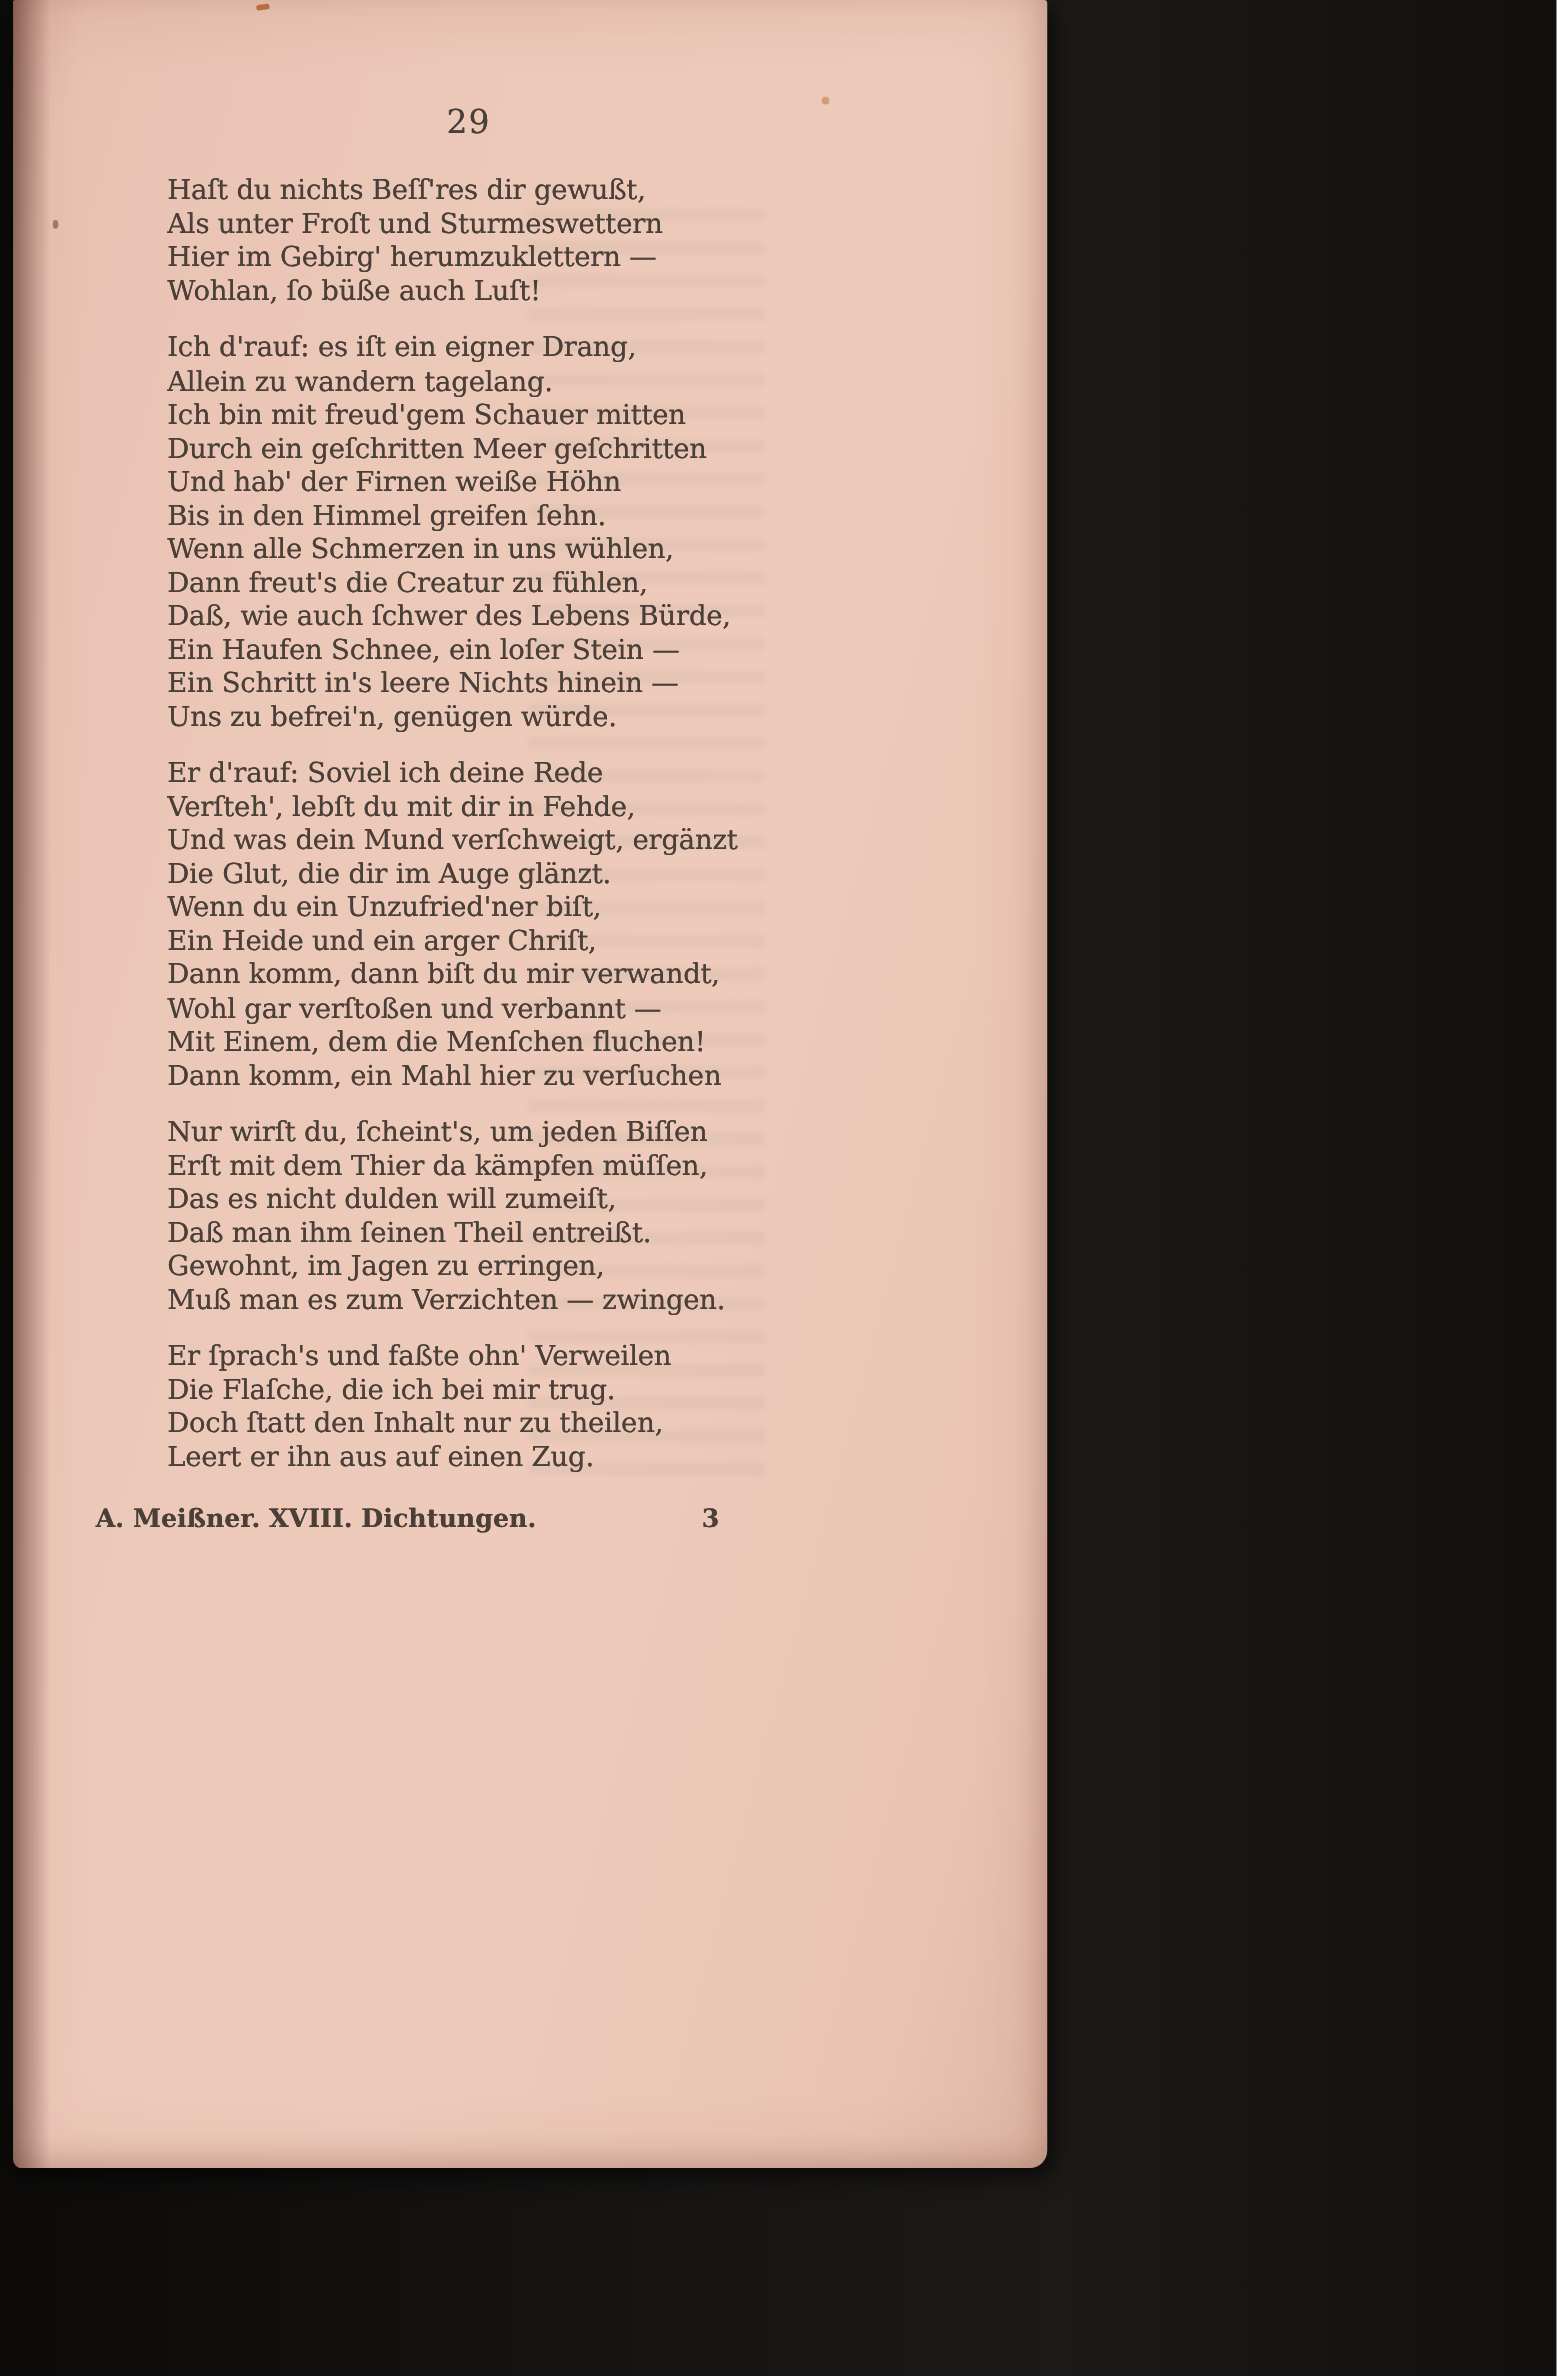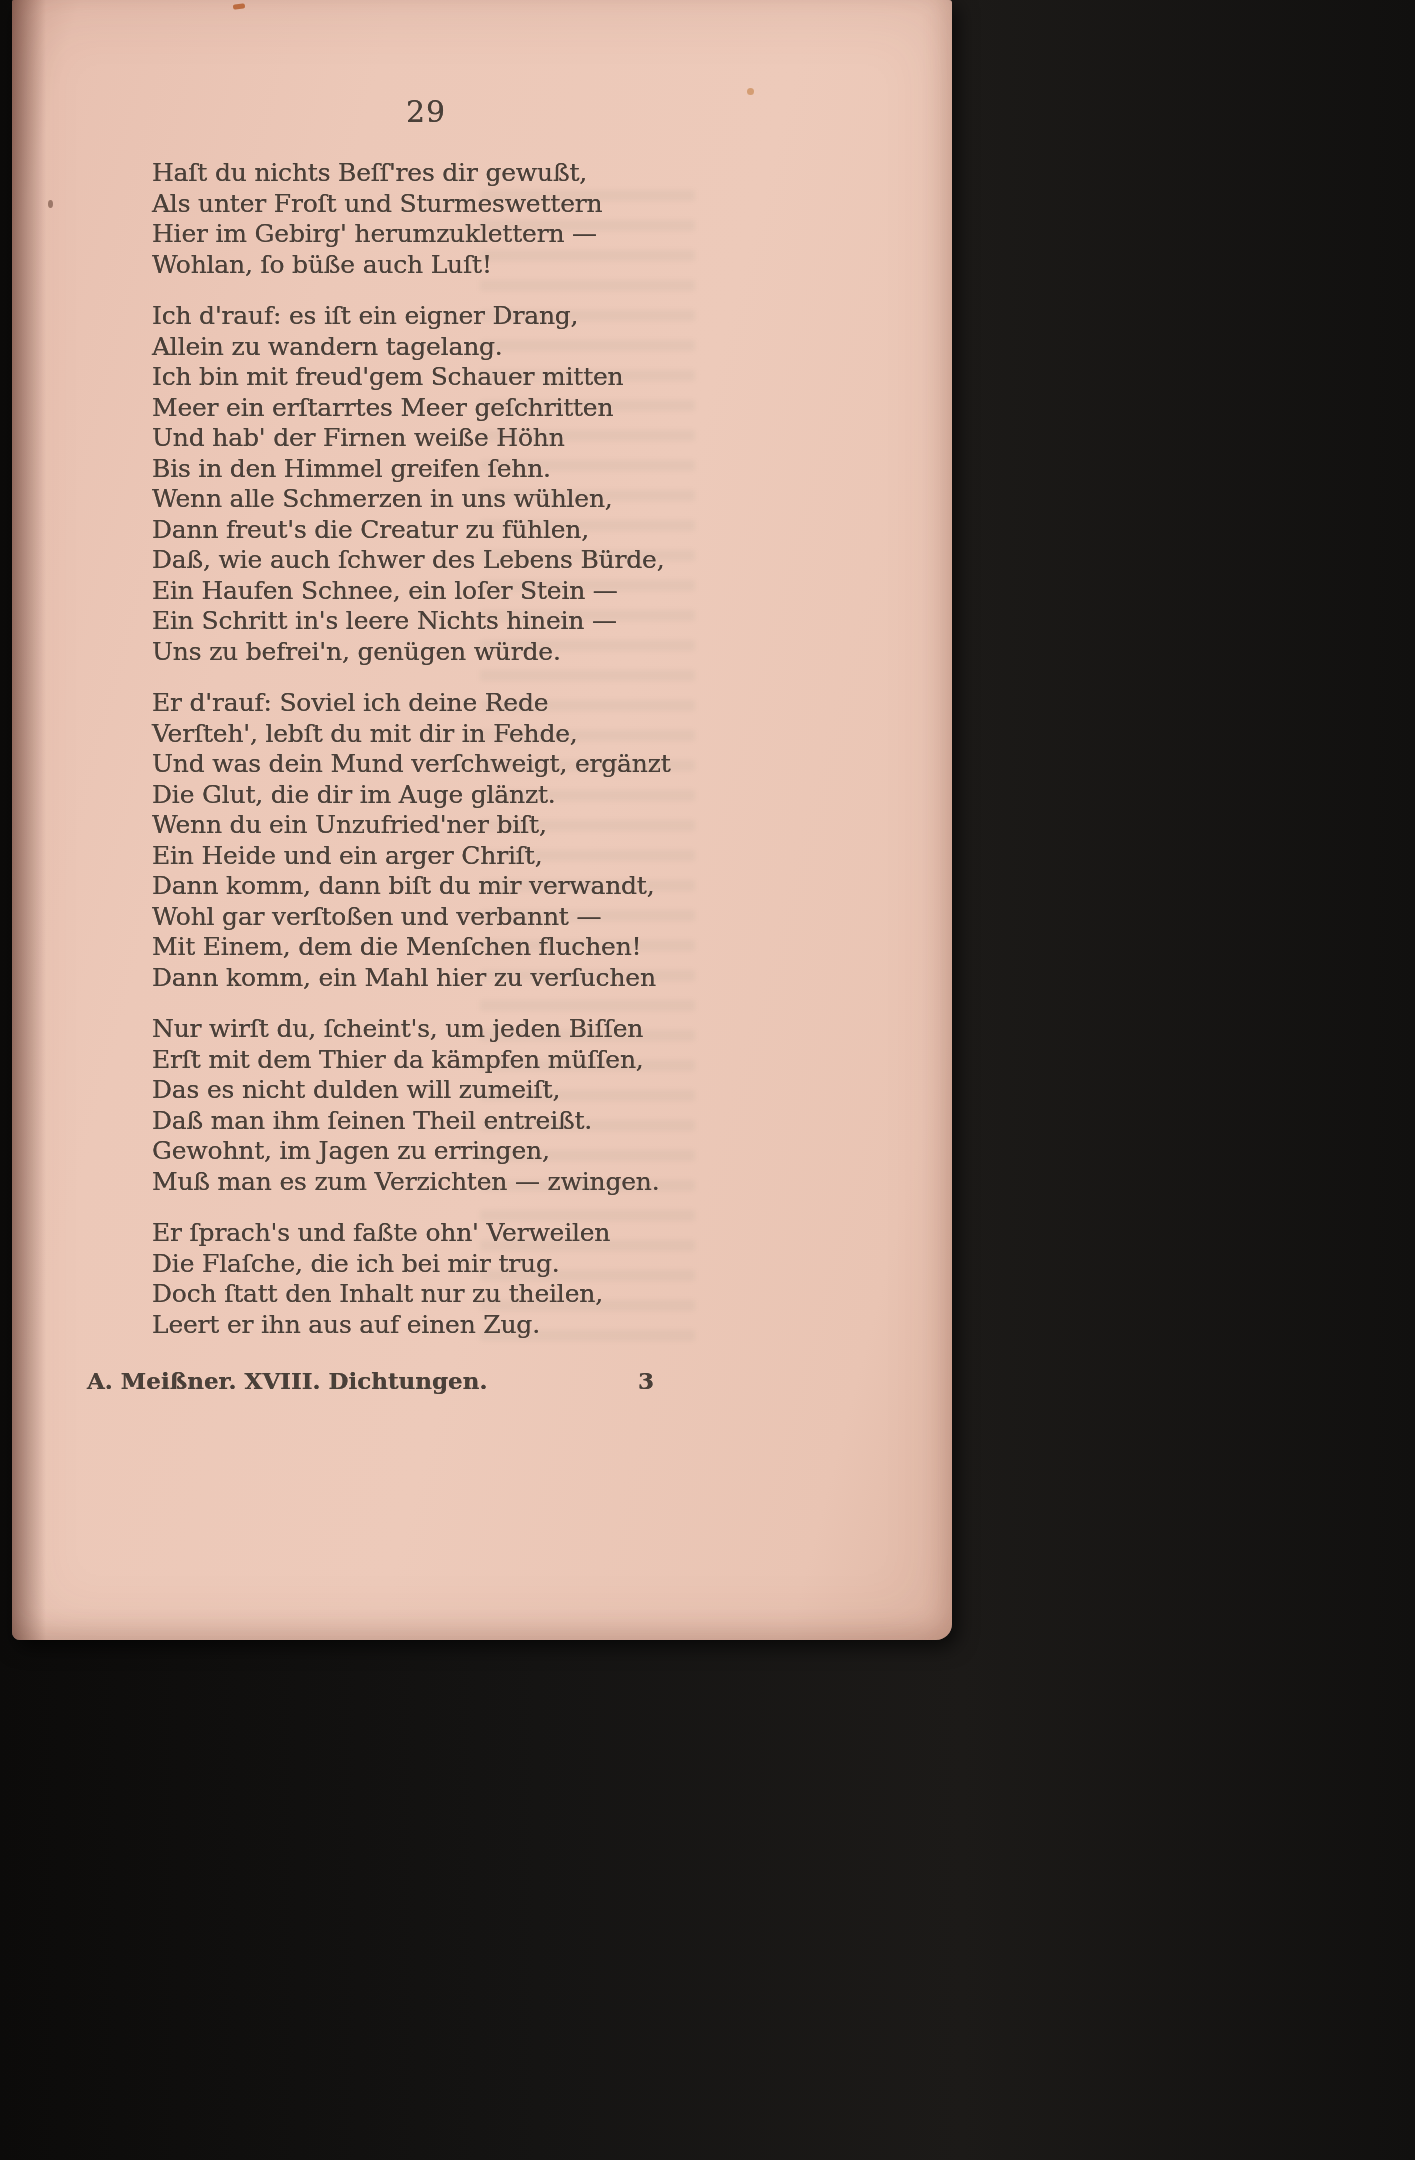--- a/index.html
+++ b/index.html
@@ -3,21 +3,21 @@
 <meta charset="utf-8">
 <style>
   html,body{margin:0;padding:0;}
   body{
     width:1415px;height:2160px;position:relative;overflow:hidden;
     background:linear-gradient(90deg,#0c0b0a 0%,#151413 38%,#1c1a18 68%,#11100f 100%);
     font-family:"DejaVu Serif", serif;
   }
   .scan{position:absolute;inset:0;}
   .page{
-    position:absolute;left:12px;top:0;width:940px;height:1640px;
+    position:absolute;left:12px;top:0;width:940px;height:1971px;
     background:linear-gradient(105deg,#d9af9f 0%,#e8c1b1 5%,#ecc8b8 28%,#edcaba 58%,#e9c4b3 88%,#dfb7a5 100%);
     border-radius:2px 3px 16px 8px;
     box-shadow:inset 0 0 70px rgba(120,60,40,0.14), inset -7px -9px 22px rgba(100,50,35,0.20), 5px 7px 20px rgba(0,0,0,0.65);
   }
   .binding-shadow{
     position:absolute;left:0;top:0;width:34px;height:100%;
     background:linear-gradient(90deg,rgba(55,18,10,0.45),rgba(55,18,10,0));
     border-radius:2px 0 0 8px;
   }
   .bleed{
@@ -70,21 +70,21 @@
           <div class="line">Haſt du nichts Beſſ'res dir gewußt,</div>
           <div class="line">Als unter Froſt und Sturmeswettern</div>
           <div class="line">Hier im Gebirg' herumzuklettern —</div>
           <div class="line">Wohlan, ſo büße auch Luſt!</div>
         </div>
 
         <div class="stanza">
           <div class="line">Ich d'rauf: es iſt ein eigner Drang,</div>
           <div class="line">Allein zu wandern tagelang.</div>
           <div class="line">Ich bin mit freud'gem Schauer mitten</div>
-          <div class="line">Meer ein erſtarrtes Meer geſchritten</div>
+          <div class="line">Durch ein geſchritten Meer geſchritten</div>
           <div class="line">Und hab' der Firnen weiße Höhn</div>
           <div class="line">Bis in den Himmel greifen ſehn.</div>
           <div class="line">Wenn alle Schmerzen in uns wühlen,</div>
           <div class="line">Dann freut's die Creatur zu fühlen,</div>
           <div class="line">Daß, wie auch ſchwer des Lebens Bürde,</div>
           <div class="line">Ein Haufen Schnee, ein loſer Stein —</div>
           <div class="line">Ein Schritt in's leere Nichts hinein —</div>
           <div class="line">Uns zu befrei'n, genügen würde.</div>
         </div>
 

